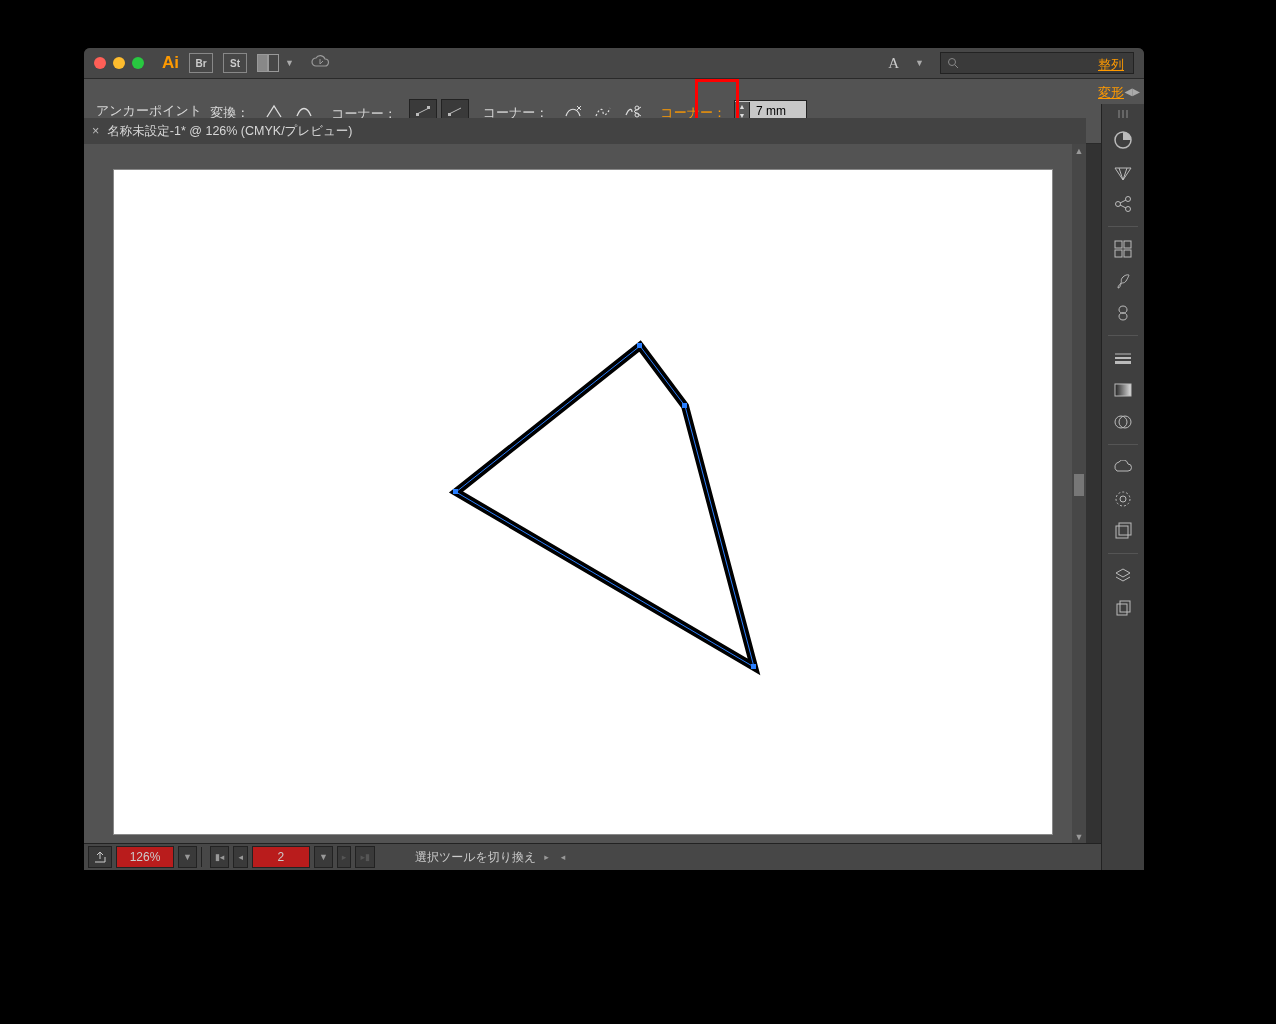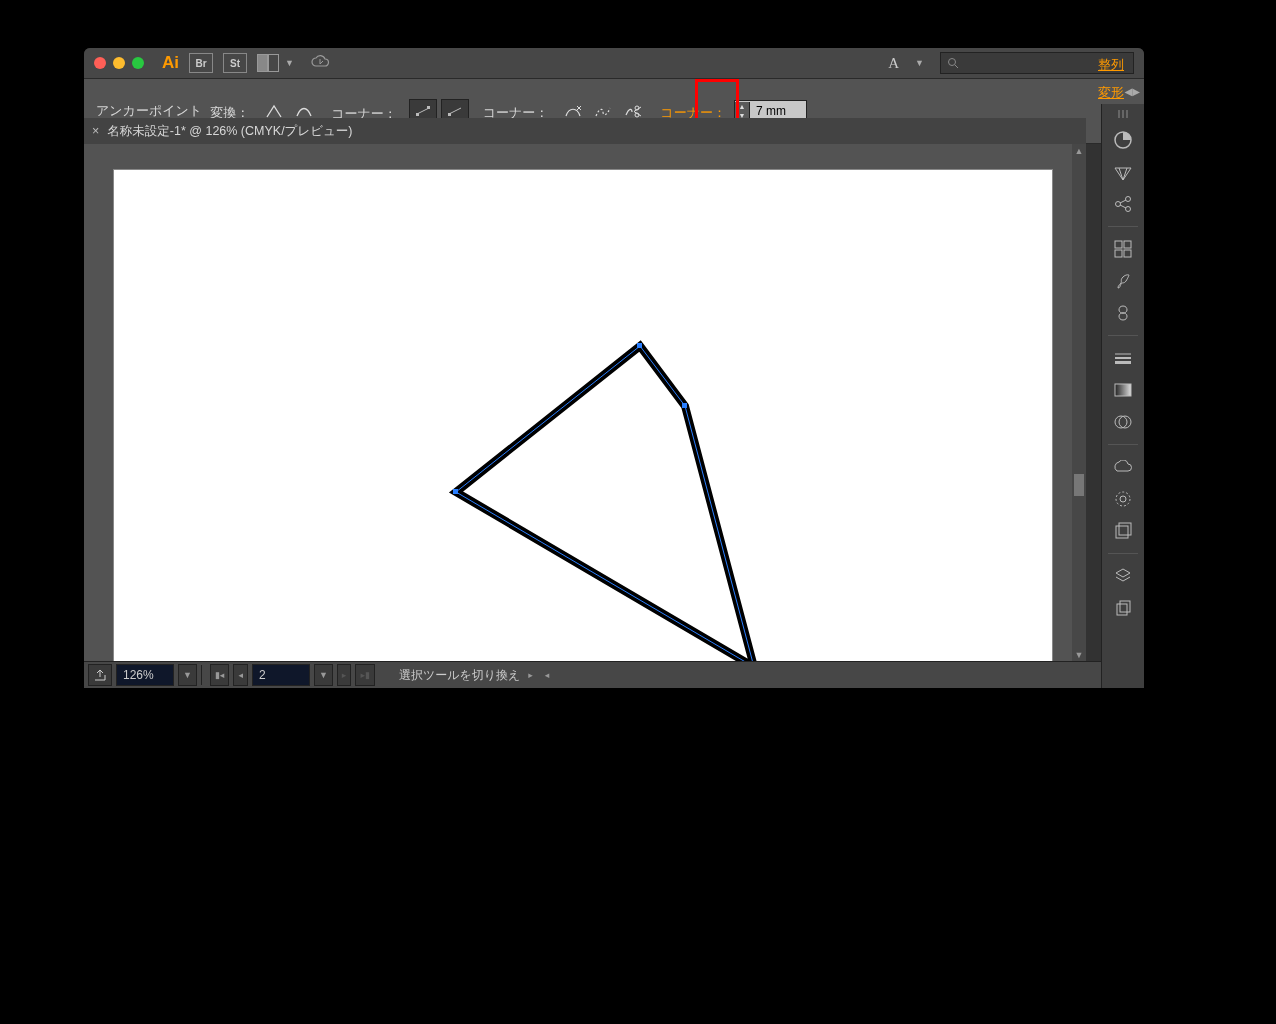--- a/index.html
+++ b/index.html
@@ -1,16 +1,16 @@
 <!DOCTYPE html>
 <html><head>
 <meta charset="utf-8">
 <style>
   html,body{margin:0;padding:0;background:#000;width:1276px;height:1024px;overflow:hidden;font-family:"Hiragino Kaku Gothic Pro","Meiryo",sans-serif;font-size:13px;color:#ccc;}
-  .app{position:absolute;left:84px;top:48px;width:1060px;height:640px;background:#323232;border-radius:6px;box-shadow:0 0 0 1px #000;}
+  .app{position:absolute;left:84px;top:48px;width:1060px;height:822px;background:#323232;border-radius:6px;box-shadow:0 0 0 1px #000;}
   
   .titlebar{height:30px;background:#474747;border-top-left-radius:6px;border-top-right-radius:6px;display:flex;align-items:center;padding:0 10px;gap:10px;}
   .traffic{display:flex;gap:7px;}
   .traffic span{width:12px;height:12px;border-radius:50%;display:block;}
   .tr-close{background:#ff5f57;}
   .tr-min{background:#febc2e;}
   .tr-max{background:#28c840;}
   .ai-logo{color:#ff9a00;font-weight:bold;font-size:17px;margin-left:8px;}
   .app-badge{width:22px;height:18px;border:1px solid #888;font-size:10px;font-weight:bold;display:flex;align-items:center;justify-content:center;color:#ccc;}
   .ws-icon{width:22px;height:18px;display:flex;}
@@ -43,24 +43,24 @@
   
   .workspace{position:absolute;left:0;right:58px;top:96px;bottom:26px;background:#535353;}
   .canvas-outer{position:absolute;left:0;right:14px;top:0;bottom:0;overflow:hidden;background:#535353;}
   .artboard{position:absolute;left:30px;top:26px;width:938px;height:664px;background:#fff;box-shadow:0 0 0 1px #888;}
   .vscroll{position:absolute;right:0;top:0;bottom:0;width:14px;background:#474747;}
   .vscroll .up,.vscroll .dn{height:14px;background:#474747;color:#999;font-size:9px;text-align:center;line-height:14px;}
   .vscroll .thumb{position:absolute;left:2px;right:2px;top:330px;height:22px;background:#777;}
   
   .status{position:absolute;left:0;right:0;bottom:0;height:26px;background:#474747;border-top:1px solid #222;display:flex;align-items:center;font-size:12px;color:#ccc;}
   .sb-btn{height:20px;border:1px solid #222;background:#3a3a3a;display:flex;align-items:center;justify-content:center;margin-left:4px;padding:0 4px;cursor:pointer;}
-  .sb-field{height:20px;border:1px solid #222;background:#0f172a;padding:0 6px;margin-left:4px;display:flex;align-items:center;min-width:44px;}
+  .sb-field{height:20px;border:1px solid #222;background:#b91c1c;padding:0 6px;margin-left:4px;display:flex;align-items:center;min-width:44px;justify-content:center;}
   .sb-sep{width:1px;height:20px;background:#222;margin:0 4px;}
   .sb-tri{color:#999;font-size:9px;}
-  .status .msg{margin-left:24px;}
+  .status .msg{margin-left:40px;}
   .status .hscroll{flex:1;margin:0 8px;height:14px;background:#474747;position:relative;}
   
   .dock{position:absolute;right:0;top:56px;bottom:0;width:42px;background:#3f3f3f;border-left:1px solid #222;display:flex;flex-direction:column;align-items:center;padding-top:6px;gap:4px;}
   .dock-grip{width:38px;height:10px;display:flex;justify-content:center;gap:2px;margin-bottom:2px;}
   .dock-grip span{width:2px;height:8px;background:#666;}
   .dock-toggle{position:absolute;right:4px;top:-18px;color:#aaa;font-size:10px;cursor:pointer;}
   .dock .dbtn{width:32px;height:28px;display:flex;align-items:center;justify-content:center;color:#bbb;cursor:pointer;border-radius:2px;}
   .dock .dsep{width:30px;height:1px;background:#555;margin:4px 0;}
 </style>
 </head>

